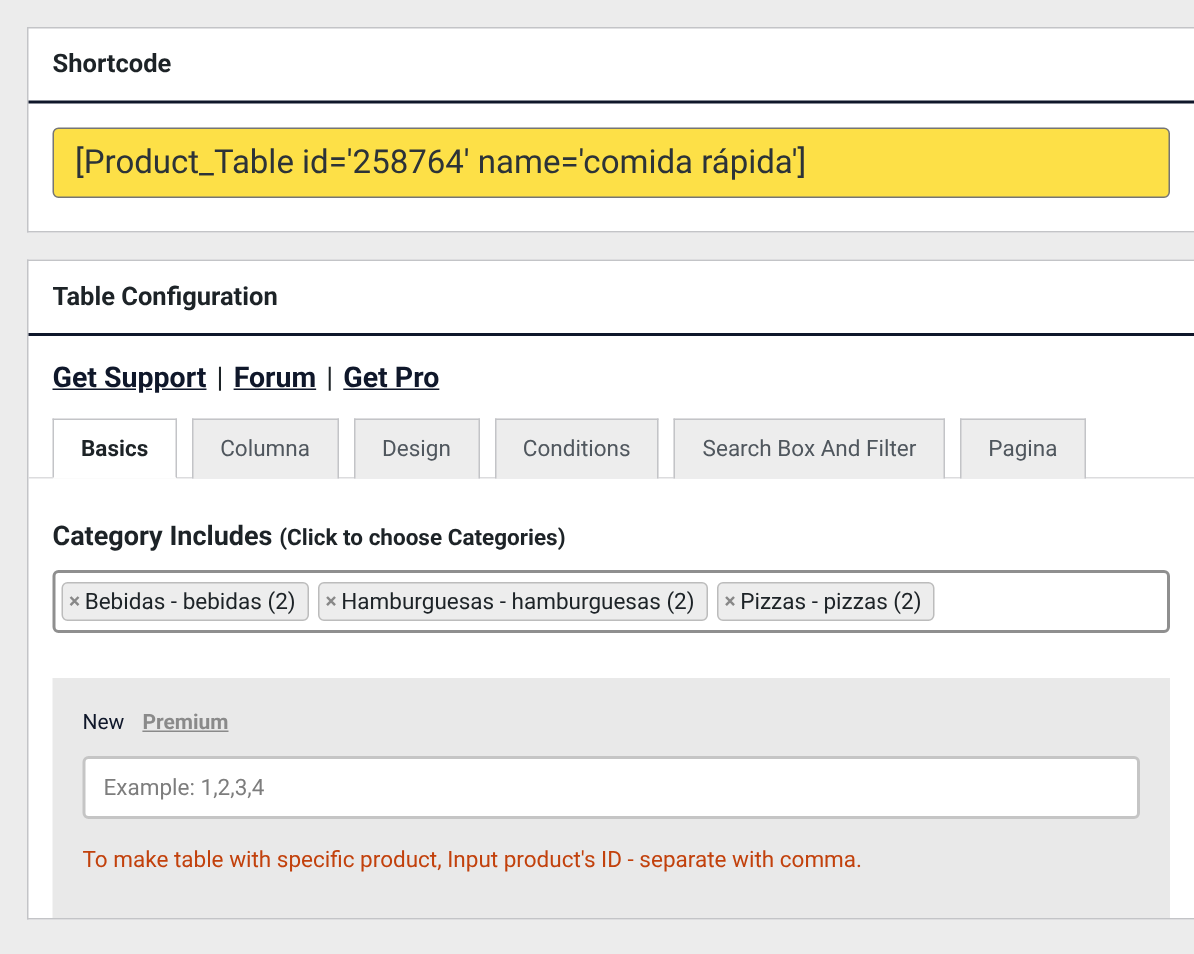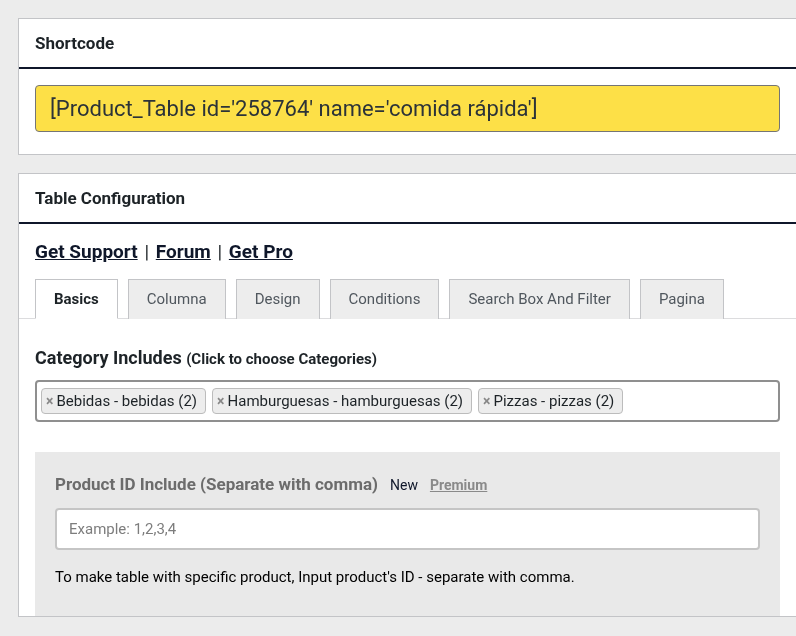--- a/index.html
+++ b/index.html
@@ -150,21 +150,21 @@
       border-radius: 4px;
       padding: 10px 12px;
       font-size: 15px;
       color: #333;
       font-family: inherit;
     }
     .product-id-input::placeholder { color: #7d7d7d; }
     .help-text {
       margin-top: 18px;
       font-size: 15px;
-      color: #000000;
+      color: #c2410c;
     }
   </style>
 </head>
 <body>
 
 <div class="panel">
   <div class="panel-header">
     <div class="panel-title">Shortcode</div>
   </div>
   <div class="shortcode-body">
@@ -210,21 +210,20 @@
         </span>
         <span class="tag">
           <span class="tag-remove">×</span>
           <span>Pizzas - pizzas (2)</span>
         </span>
       </div>
     </div>
 
     <div class="sub-panel">
       <div class="sub-title">
-        <span>Product ID Include (Separate with comma)</span>
         <span class="new">New</span>
         <span class="premium">Premium</span>
       </div>
       <input type="text" class="product-id-input" placeholder="Example: 1,2,3,4" style="">
       <div class="help-text">To make table with specific product, Input product's ID - separate with comma.</div>
     </div>
 
   </div>
 </div>
 

